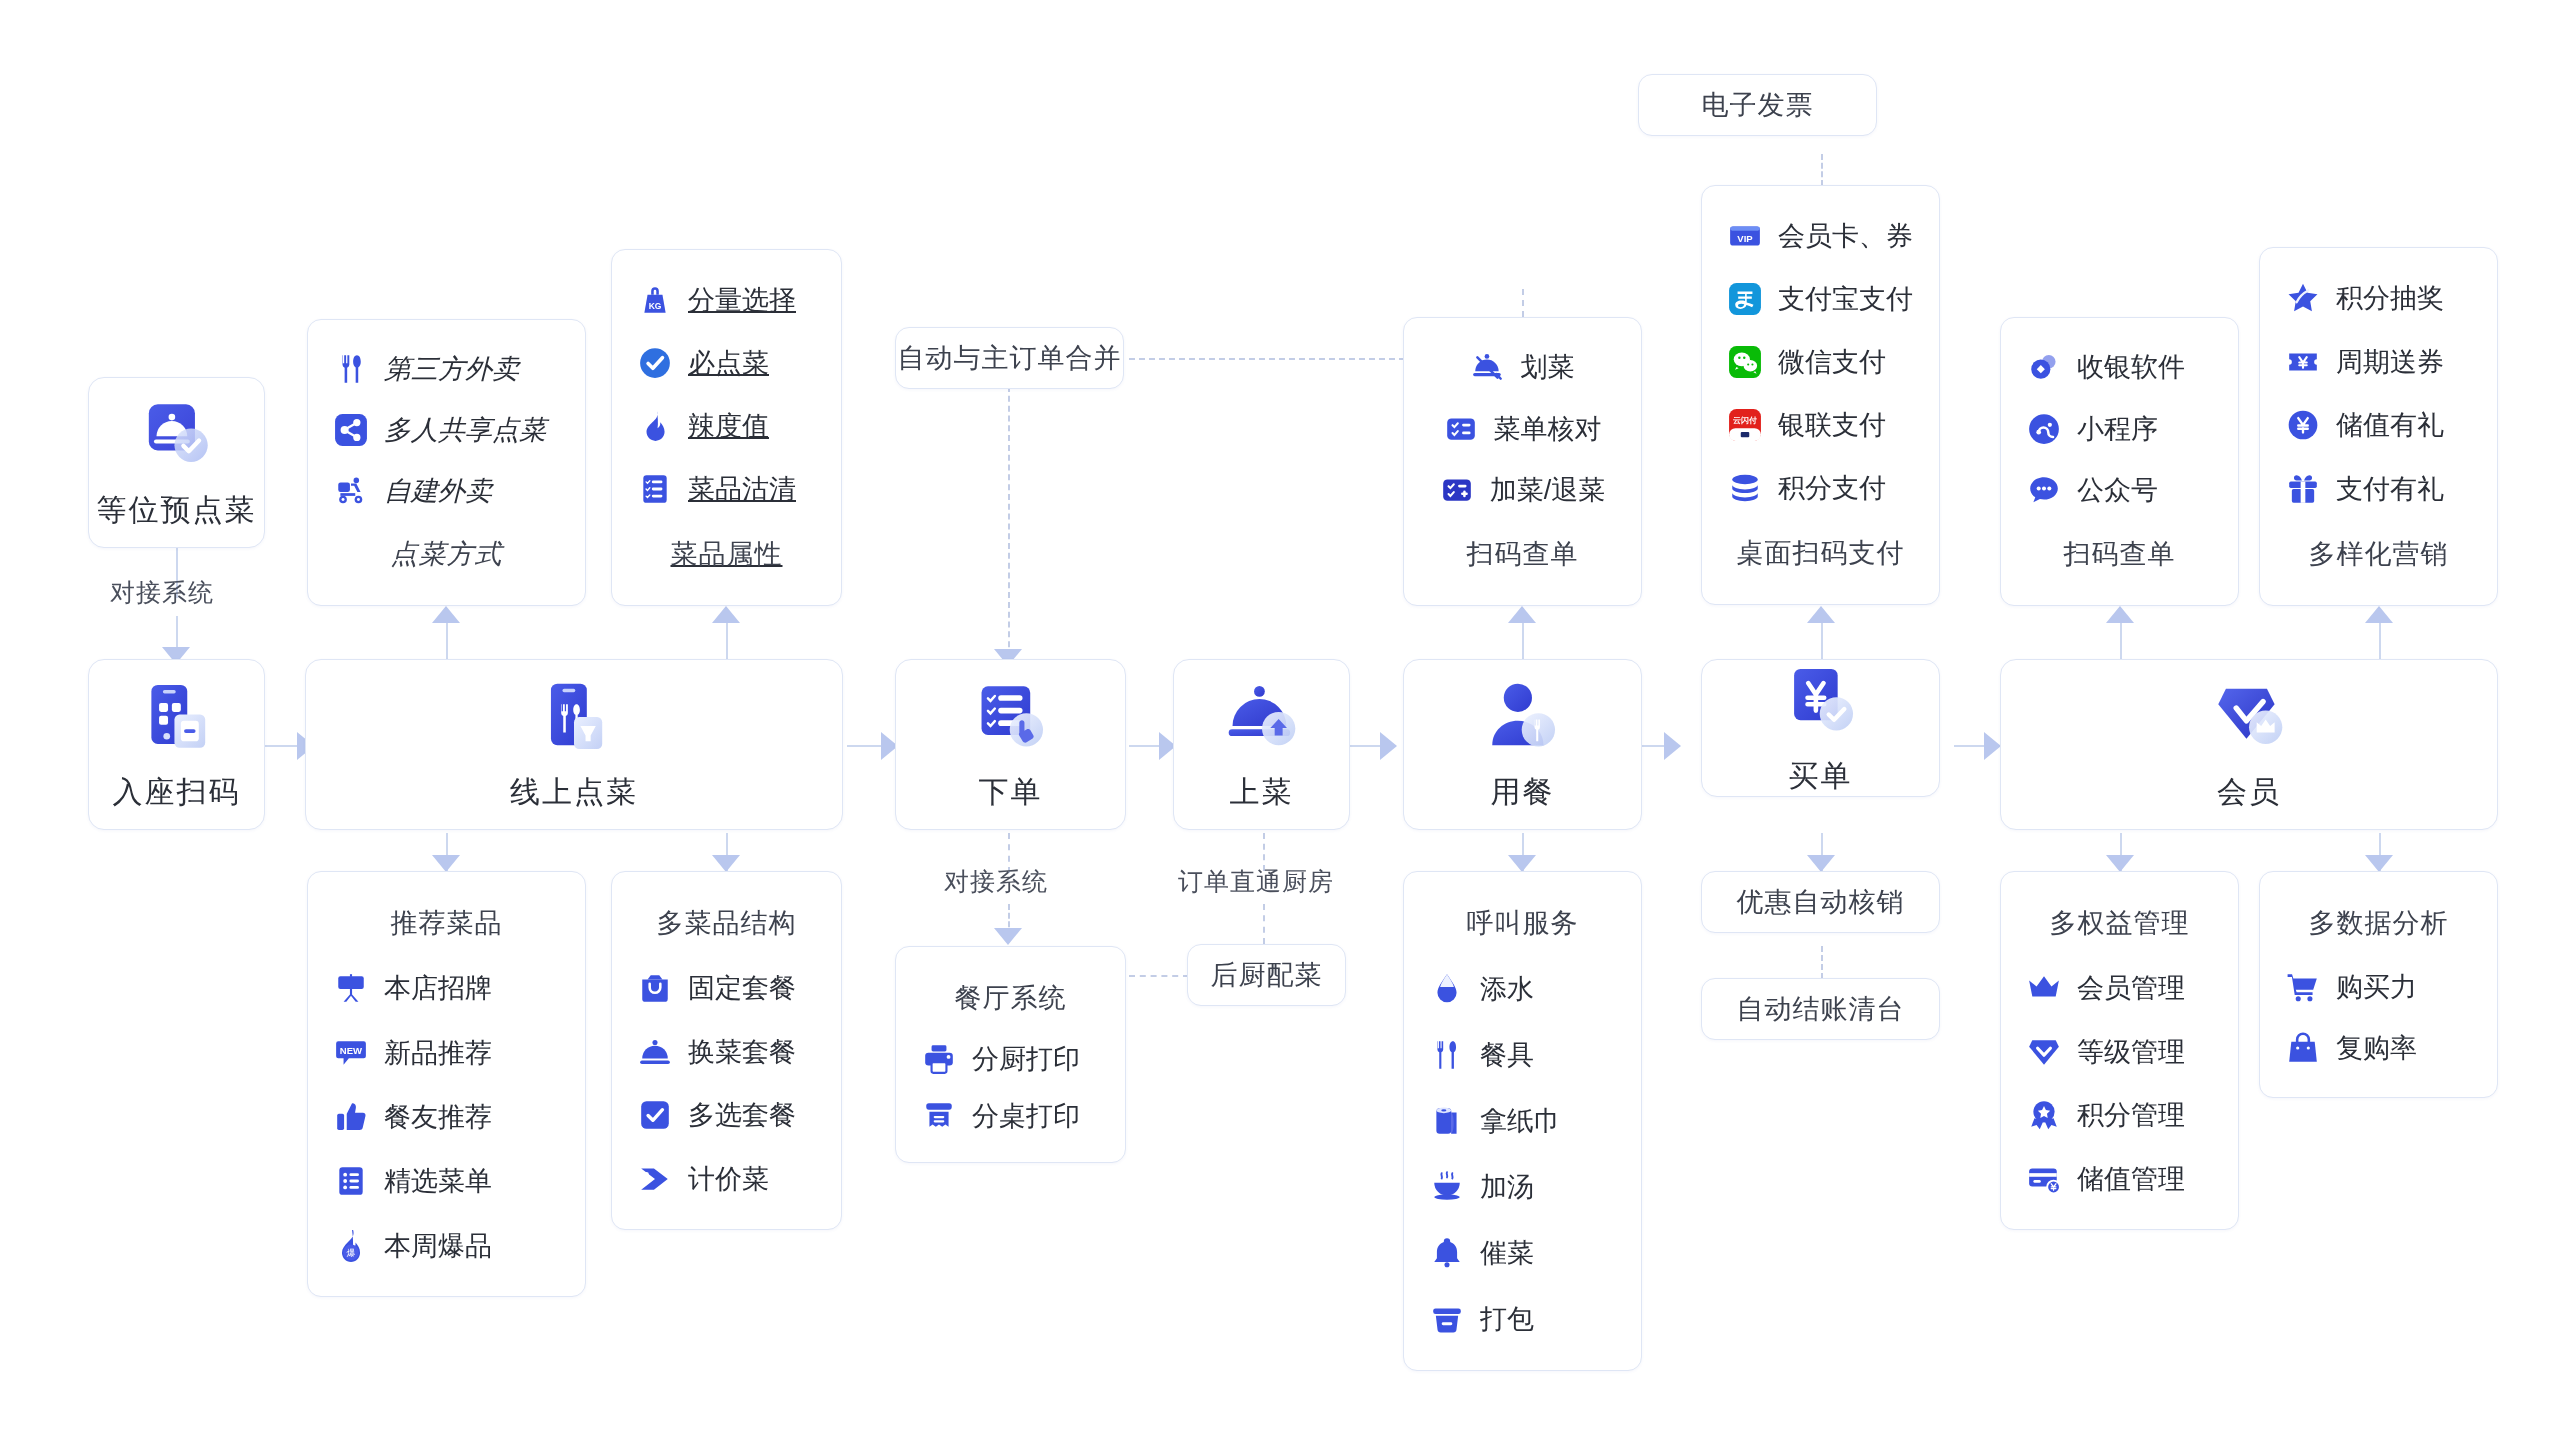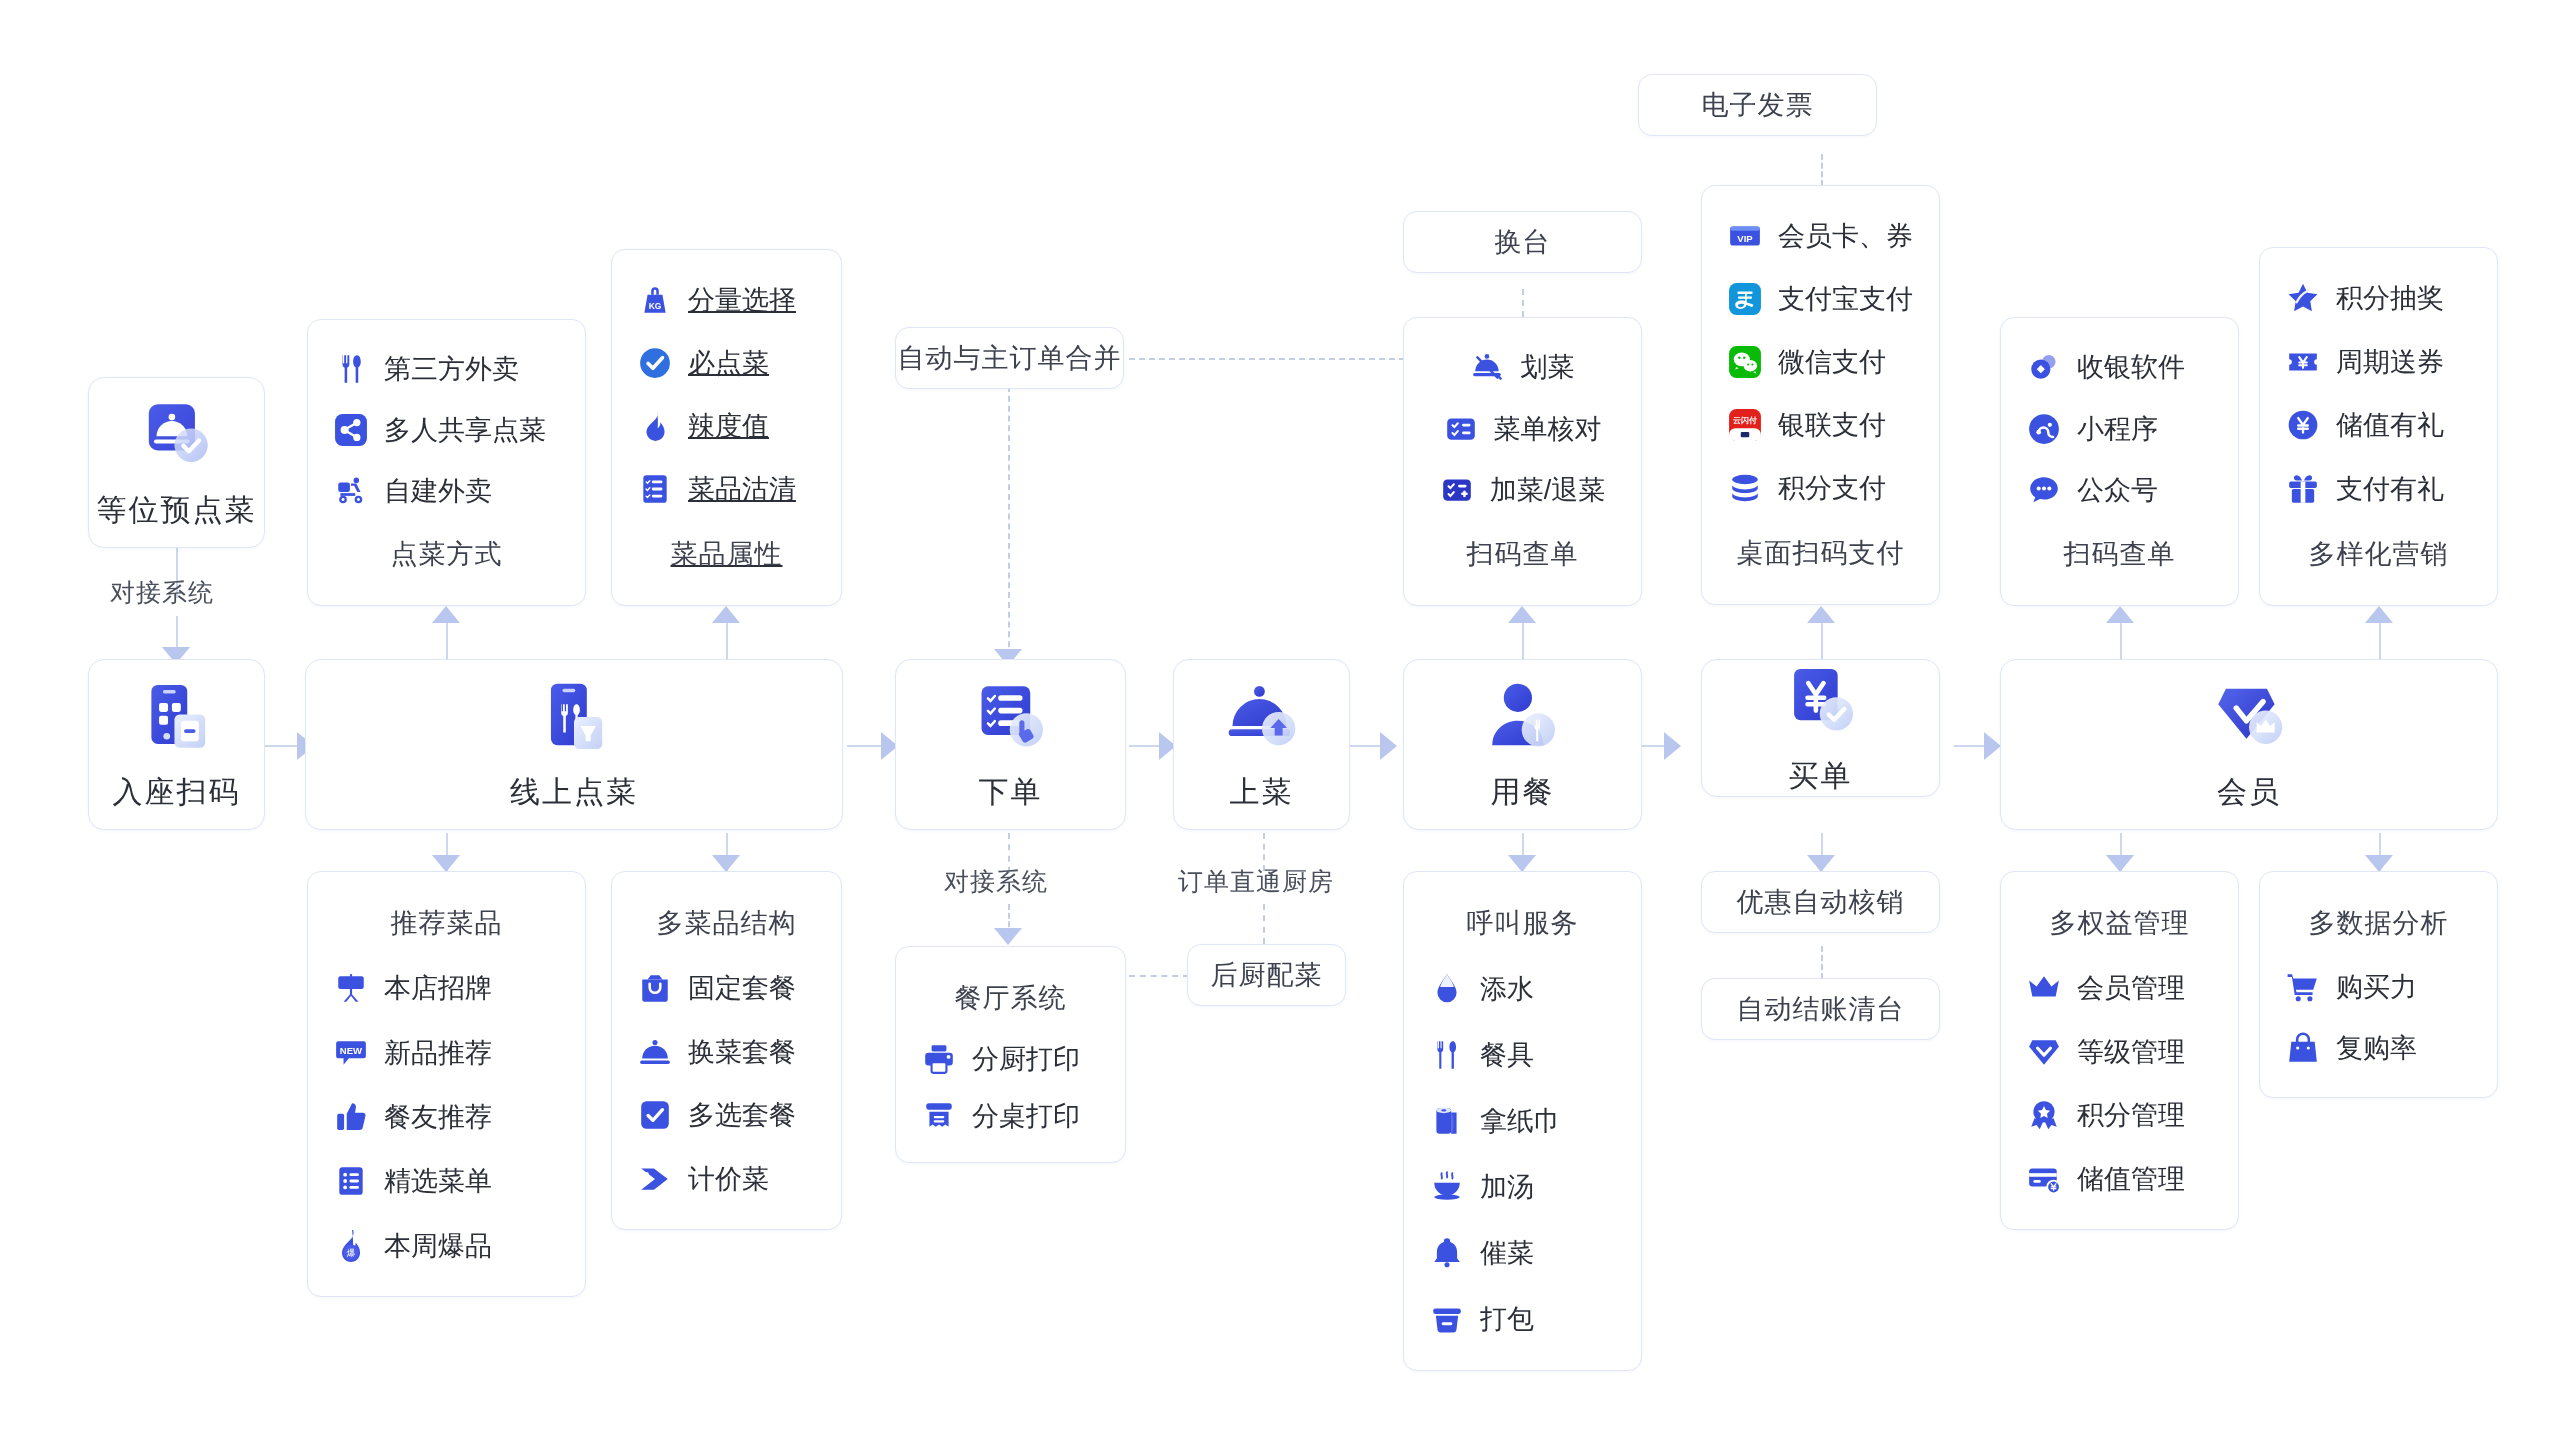--- a/index.html
+++ b/index.html
@@ -200,21 +200,21 @@
         <rect x="18" y="31" width="7" height="7" rx="1.6" fill="#fff"></rect>
         <circle cx="24" cy="47" r="2.6" fill="#d8dffb"></circle>
         <rect x="30" y="30" width="24" height="26" rx="4" fill="url(#g2b)"></rect>
         <rect x="35" y="35" width="14" height="16" rx="2.4" fill="#fff"></rect>
         <rect x="37.5" y="41.5" width="9" height="3" rx="1.5" fill="#4a5ce8"></rect>
       </svg>
     </span>
     <span class="mlabel">入座扫码</span>
   </div>
 
-  <div class="card stack" id="c-ordermethod" style="left:307px; top:319px; width:279px; height:287px;">
+  <div class="card stack" id="c-ordermethod" style="left:307px; top:319px; width:279px; height:287px;font-style:italic;">
     <div class="frow">
       <span class="ico">
         <svg viewBox="0 0 32 32" width="34" height="34" fill="#3b52e0">
           <path d="M8 3v9a3 3 0 0 0 2 2.8V29h2.4V14.8A3 3 0 0 0 14.4 12V3h-1.8v7.6h-1.2V3H9.6v7.6H8.4V3z"></path>
           <path d="M21.6 3c-2.2 0-3.6 2.6-3.6 6.2 0 2.6.9 4.6 2.4 5.3V29h2.4V14.5c1.5-.7 2.4-2.7 2.4-5.3C25.2 5.6 23.8 3 21.6 3z"></path>
         </svg>
       </span>
       <span>第三方外卖</span>
     </div>
     <div class="frow">
@@ -483,21 +483,20 @@
         <rect x="6" y="41.5" width="48" height="5.4" rx="2.7" fill="url(#g5)"></rect>
         <circle cx="45" cy="41" r="13" fill="url(#g5b)" opacity=".92"></circle>
         <path d="M45 33.5l6.5 7h-3.4v6h-6.2v-6h-3.4z" fill="#5a6ae8"></path>
       </svg>
     </span>
     <span class="mlabel">上菜</span>
   </div>
 
   <div class="card plain" id="c-kitchen" style="left:1187px; top:944px; width:159px; height:62px;">后厨配菜</div>
 
-  <div class="card plain" id="c-switchtable" style="left:1403px; top:211px; width:239px; height:62px;">换台</div>
 
   <div class="card stack" id="c-scancheck" style="left:1403px; top:317px; width:239px; height:289px;align-items:center;">
     <div class="frow">
       <span class="ico">
         <svg viewBox="0 0 32 32" width="34" height="34" fill="#3b52e0">
           <circle cx="15" cy="6" r="2.2"></circle>
           <path d="M4 20a11 11 0 0 1 22 0z"></path>
           <rect x="2" y="21.6" width="26" height="3" rx="1.5"></rect>
           <path d="M6 7l19 19" stroke="#3b52e0" stroke-width="2.4" stroke-linecap="round"></path>
           <path d="M24 22.5l4 4.5" stroke="#3b52e0" stroke-width="2.2" stroke-linecap="round"></path>

